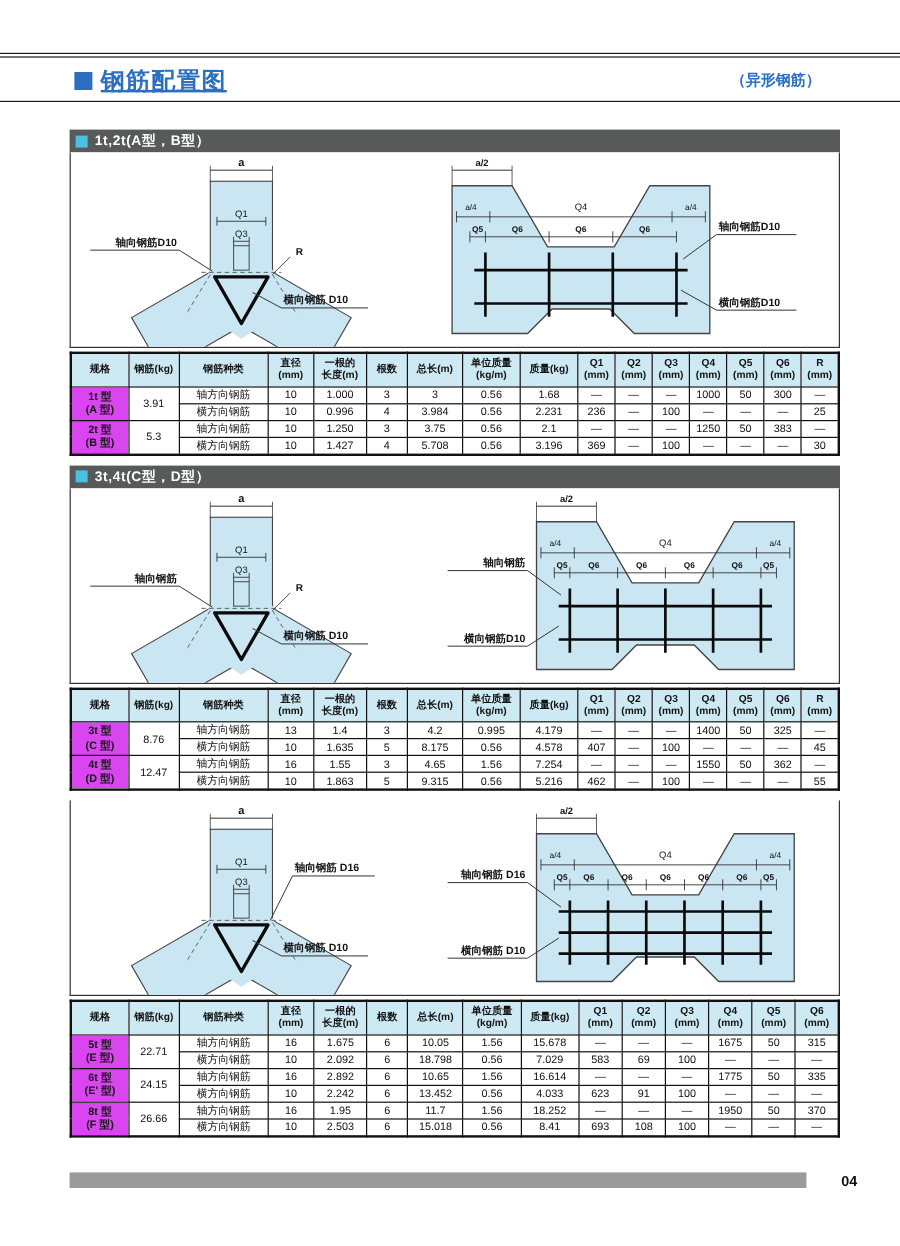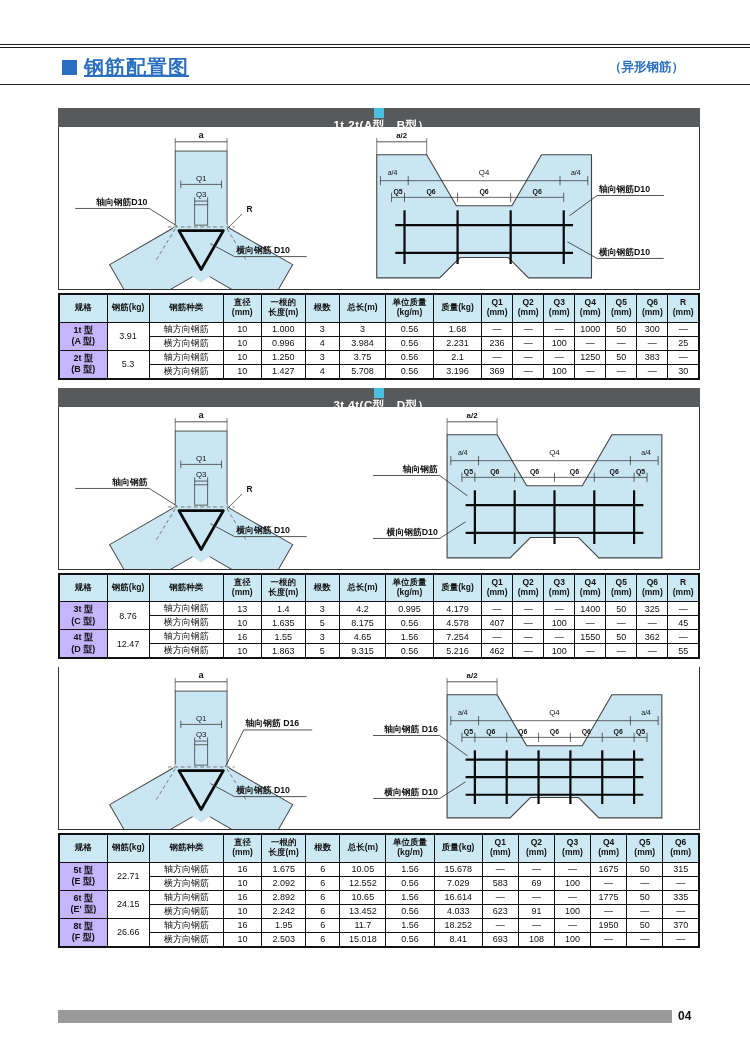--- a/index.html
+++ b/index.html
@@ -13,41 +13,41 @@
   .hr-double { position:absolute; top:44px; left:0; width:750px; border-top:4px double #1a1a1a; }
   .doc-header { position:absolute; top:52px; left:62px; right:38px; height:30px; display:flex; align-items:center; }
   .title-square { width:15px; height:15px; background:#2b6fc0; margin-right:7px; flex:0 0 auto; }
   .doc-title { font-size:20px; font-weight:bold; color:#2b6fc0; letter-spacing:1px;text-decoration:underline; }
   .doc-subtitle { font-size:12.5px; color:#141414; margin-left:26px; }
   .doc-tag { font-size:12.5px; font-weight:bold; color:#2b6fc0; margin-left:auto; margin-right:28px; }
   .hr-thin { position:absolute; top:84px; left:0; width:750px; border-top:1.5px solid #1a1a1a; }
 
   #sections { position:absolute; top:108px; left:58px; width:642px; }
   .section { margin-bottom:8px; }
-  .section-bar { height:19px; background:#58595b; display:flex; align-items:center; padding-left:5px;flex-direction:column; }
+  .section-bar { height:19px; background:#58595b; display:flex; align-items:center; padding-left:5px; }
   .section-square { width:10px; height:10px; background:#4cc0e0; margin-right:6px; flex:0 0 auto; }
   .section-title { color:#fff; font-weight:bold; font-size:11.5px; letter-spacing:0.5px; }
   .diagram-box { border:1px solid #333; border-top:none; height:163px; display:flex; background:#fff; }
   .diagram-left  { width:45%; height:100%; }
   .diagram-right { width:55%; height:100%; }
 
   table.spec-table { width:642px; border-collapse:collapse; table-layout:fixed; margin-top:3px;
                      border:2px solid #111; }
   table.spec-table th, table.spec-table td {
     border:1px solid #111; text-align:center; vertical-align:middle;
     font-size:8.5px; padding:0 1px; overflow:hidden;
   }
   table.spec-table th { background:#cdeaf4; font-weight:bold; height:28px; white-space:pre-line; line-height:1.15; }
   table.spec-table td { height:14px; font-size:9px; }
-  td.spec-cell { background:#c4b5fd; font-weight:bold; white-space:pre-line; line-height:1.25; }
+  td.spec-cell { background:#d946ef; font-weight:bold; white-space:pre-line; line-height:1.25; }
   td.weight-cell { background:#fff; }
   tr.group-start td { border-top:1.6px solid #111; }
   text { font-family:"Liberation Sans","DejaVu Sans",sans-serif; }
 
-  .doc-footer { position:absolute; top:1009px; left:58px; width:660px; display:flex; align-items:flex-end; }
+  .doc-footer { position:absolute; top:977px; left:58px; width:660px; display:flex; align-items:flex-start;gap:23px; }
   .footer-bar { width:614px; height:13px; background:#9a9a9a; }
   .page-number { font-size:12px; font-weight:bold; margin-left:6px; color:#111; }
 </style>
 </head>
 <body>
 
 <div class="page">
   <div class="hr-double"></div>
   <div class="doc-header">
     <span class="title-square"></span>
@@ -592,21 +592,21 @@
               <td>—</td>
               <td>1675</td>
               <td>50</td>
               <td>315</td>
             </tr>
             <tr>
               <td>横方向钢筋</td>
               <td>10</td>
               <td>2.092</td>
               <td>6</td>
-              <td>12.552</td>
+              <td>18.798</td>
               <td>0.56</td>
               <td>7.029</td>
               <td>583</td>
               <td>69</td>
               <td>100</td>
               <td>—</td>
               <td>—</td>
               <td>—</td>
             </tr>
             <tr class="group-start">

